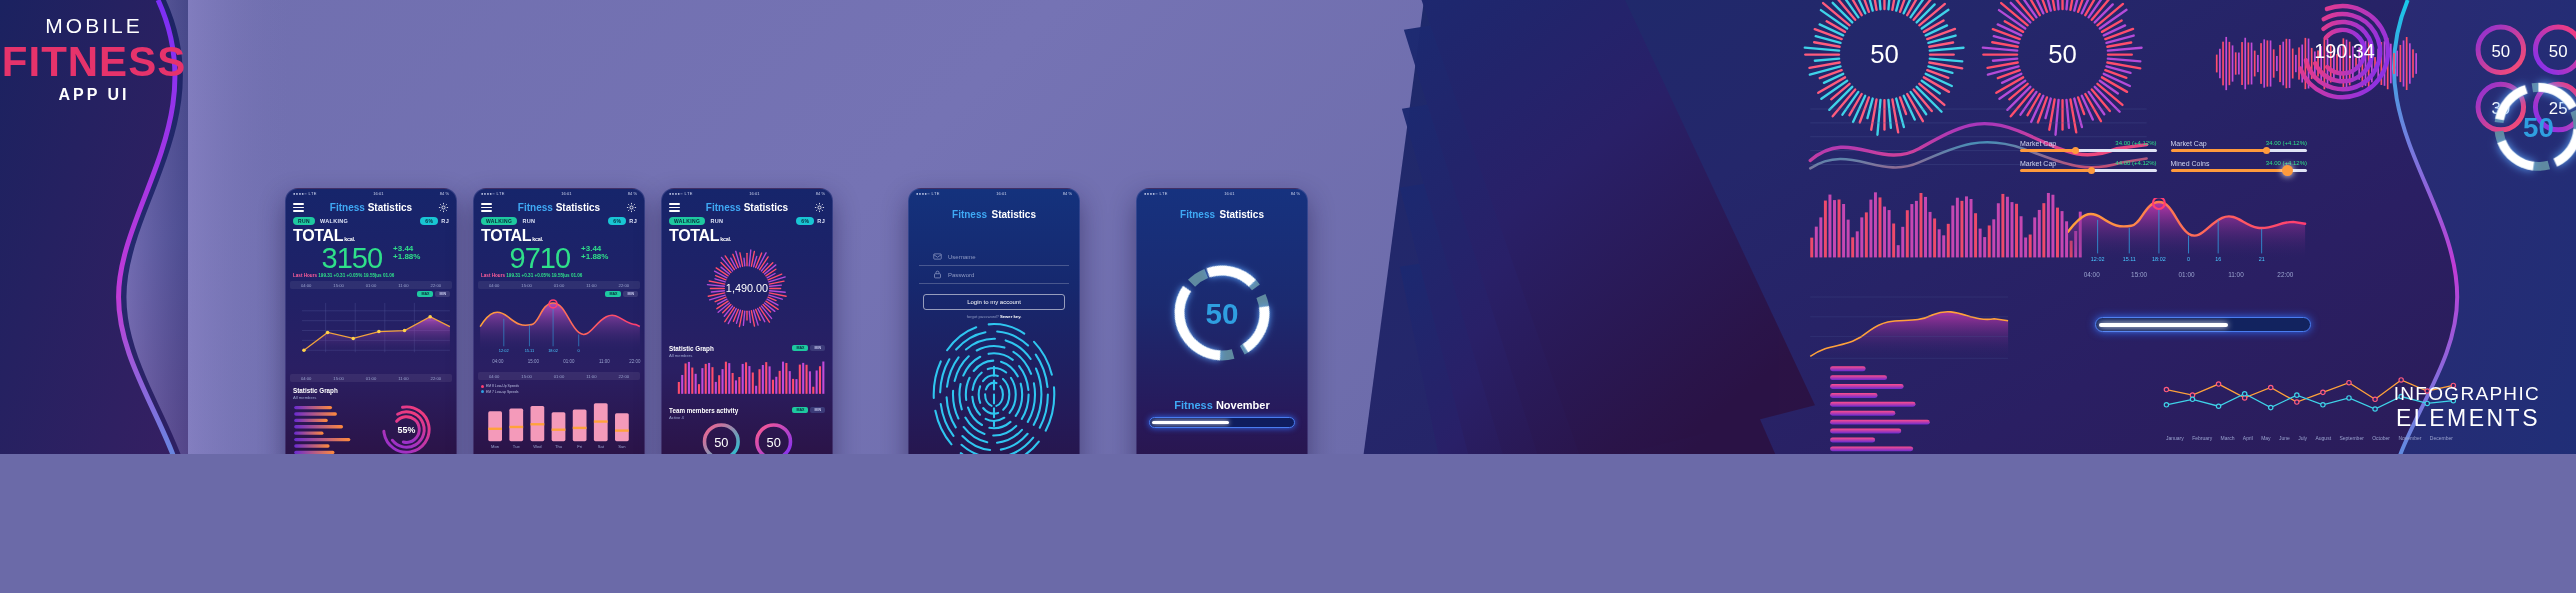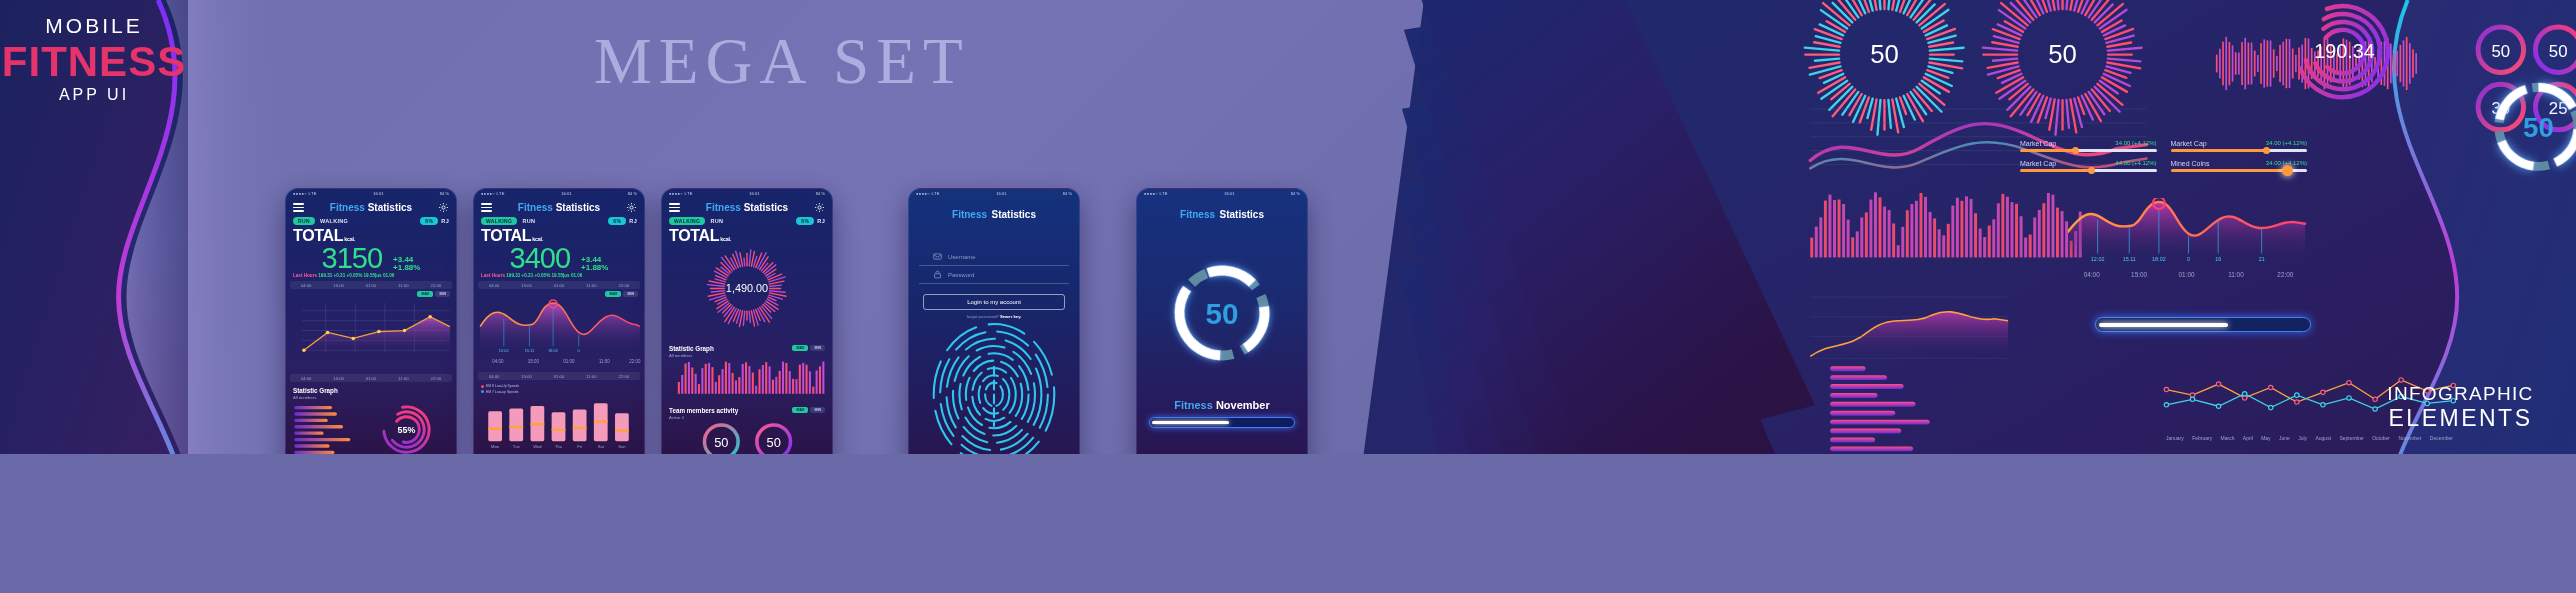--- a/index.html
+++ b/index.html
@@ -10,26 +10,26 @@
   
   .leftpanel{position:absolute;left:0;top:0;width:188px;height:594px;
     background:linear-gradient(160deg,#1b2260 0%,#242a6e 45%,#2d2063 75%,#3a1f63 100%);
     border-radius:0 0 0 0;}
   .leftwave{position:absolute;left:0;top:0;width:326px;height:594px;overflow:hidden;pointer-events:none;}
   .rightwave{position:absolute;right:0;top:0;width:297px;height:594px;overflow:hidden;pointer-events:none;}
 
   .brand{position:absolute;left:0;top:14px;width:188px;text-align:center;z-index:6;}
   .brand .b1{color:#ffffff;font-size:21px;letter-spacing:3px;font-weight:400;}
   .brand .b2{color:#e6336b;font-size:42px;letter-spacing:1px;font-weight:800;line-height:1.05;margin:2px 0;}
-  .brand .b3{color:#ffffff;font-size:16px;letter-spacing:3px;font-weight:400;}
+  .brand .b3{color:#ffffff;font-size:16px;letter-spacing:3px;font-weight:700;}
 
   .megaset{position:absolute;left:594px;top:24px;font-family:"Liberation Serif",serif;
     font-size:65px;letter-spacing:7px;color:#b8bbe8;opacity:.82;font-weight:400;z-index:5;}
 
-  .infog{position:absolute;right:9px;bottom:22px;width:213px;text-align:center;z-index:9;}
+  .infog{position:absolute;right:36px;bottom:22px;width:213px;text-align:right;z-index:9;}
   .infog .i1{color:#fff;font-size:19px;letter-spacing:1.3px;}
   .infog .i2{color:#e6336b;font-size:37px;font-weight:800;letter-spacing:0px;line-height:1;margin:1px 0;}
   .infog .i3{color:#fff;font-size:23px;letter-spacing:2.5px;}
 
   
   .phone{position:absolute;border-radius:13px;overflow:hidden;
     background:linear-gradient(180deg,#16256b 0%,#1d2268 22%,#2a1f63 55%,#2b1449 80%,#2a1140 100%);
     box-shadow:0 10px 26px rgba(25,15,60,.45);border:1px solid rgba(120,120,190,.30);}
   .sbar{height:9px;display:flex;align-items:center;justify-content:space-between;padding:0 7px;
     font-size:4px;color:#cfd6ef;}
@@ -40,21 +40,21 @@
   .burger{width:11px;}
   .burger i{display:block;height:1.4px;background:#fff;margin:2.2px 0;border-radius:2px;}
   .gear{width:11px;height:11px;}
   .tabrow{display:flex;align-items:center;justify-content:space-between;padding:1px 7px 1px;}
   .chip{background:#1ec9a0;color:#06283a;font-size:5px;font-weight:700;border-radius:6px;padding:1px 5px;letter-spacing:0.4px;}
   .chip.blue{background:#19c6d4;}
   .tabtxt{color:#dfe4f7;font-size:5.5px;font-weight:700;margin-left:5px;letter-spacing:0.3px;}
   .right-mini{display:flex;align-items:center;gap:3px;}
   .total{padding:1px 7px 0;color:#fff;font-size:16px;font-weight:700;letter-spacing:-0.3px;}
   .total small{font-size:5.4px;font-weight:700;margin-left:1px;}
-  .bignum{display:flex;align-items:flex-end;justify-content:center;padding:0 7px;}
+  .bignum{display:flex;align-items:flex-start;justify-content:center;padding:0 7px;}
   .bignum .n{font-size:29px;color:#2fe08a;font-weight:400;line-height:.95;letter-spacing:-1px;}
   .bignum .d{margin-left:11px;line-height:1.05;}
   .bignum .d span{display:block;font-size:8px;color:#2fe08a;font-weight:700;}
   .lasthr{font-size:4.6px;color:#fff;padding:1px 7px 1px;white-space:nowrap;font-weight:700;}
   .lasthr b{color:#ff5e9a;font-weight:700;}
   .lasthr i{color:#2fe08a;font-style:normal;}
   .scaleband{display:flex;margin:2px 4px;background:rgba(255,255,255,.07);border-radius:2px;}
   .scaleband span{flex:1;text-align:center;font-size:4.2px;color:#9aa3cf;padding:1.4px 0;}
   .toggle{display:flex;gap:2px;justify-content:flex-end;padding:0 6px;}
   .toggle span{font-size:3.6px;padding:1px 4px;border-radius:2px;background:#1ec9a0;color:#06283a;font-weight:700;}
@@ -129,21 +129,20 @@
     <path d="M160,0 C215,120 120,210 120,300 C120,400 230,480 175,600" fill="none" stroke="url(#wv1)" stroke-width="5"></path>
     <path d="M168,0 C223,120 128,210 128,300 C128,400 238,480 183,600 L300,600 L300,0 Z" fill="url(#wvglow)" opacity=".55"></path>
   </svg>
 
   <div class="brand">
     <div class="b1">MOBILE</div>
     <div class="b2">FITNESS</div>
     <div class="b3">APP UI</div>
   </div>
 
-  <div class="megaset">MEGA SET</div>
 
   <div class="rpanel"></div>
 
   <svg class="rightwave" viewBox="0 0 300 600" preserveAspectRatio="none">
     <defs>
       <linearGradient id="wv2" x1="0" y1="0" x2="0" y2="1">
         <stop offset="0" stop-color="#18c8e8"></stop>
           <stop offset=".45" stop-color="#c13bd6"></stop>
           <stop offset="1" stop-color="#18c8e8"></stop>
       </linearGradient>
@@ -935,21 +934,21 @@
         <span class="chip">WALKING</span>
         <span class="tabtxt">RUN</span>
       </div>
       <div class="right-mini">
         <span class="chip blue">6%</span>
         <span class="tabtxt" style="margin:0">RJ</span>
       </div>
     </div>
     <div class="total"><span>TOTAL</span><small>kcal.</small></div>
     <div class="bignum">
-      <div class="n">3400</div>
+      <div class="n">9710</div>
       <div class="d">
           <span>+3.44</span>
           <span>+1.88%</span>
         </div>
     </div>
     <div class="lasthr"><b>Last Hours</b> <i>199.31  +0.31  +0.05%  19.55|us 01.06</i></div>
     <div class="scaleband">
       <span>04:00</span>
         <span>15:00</span>
         <span>01:00</span>

